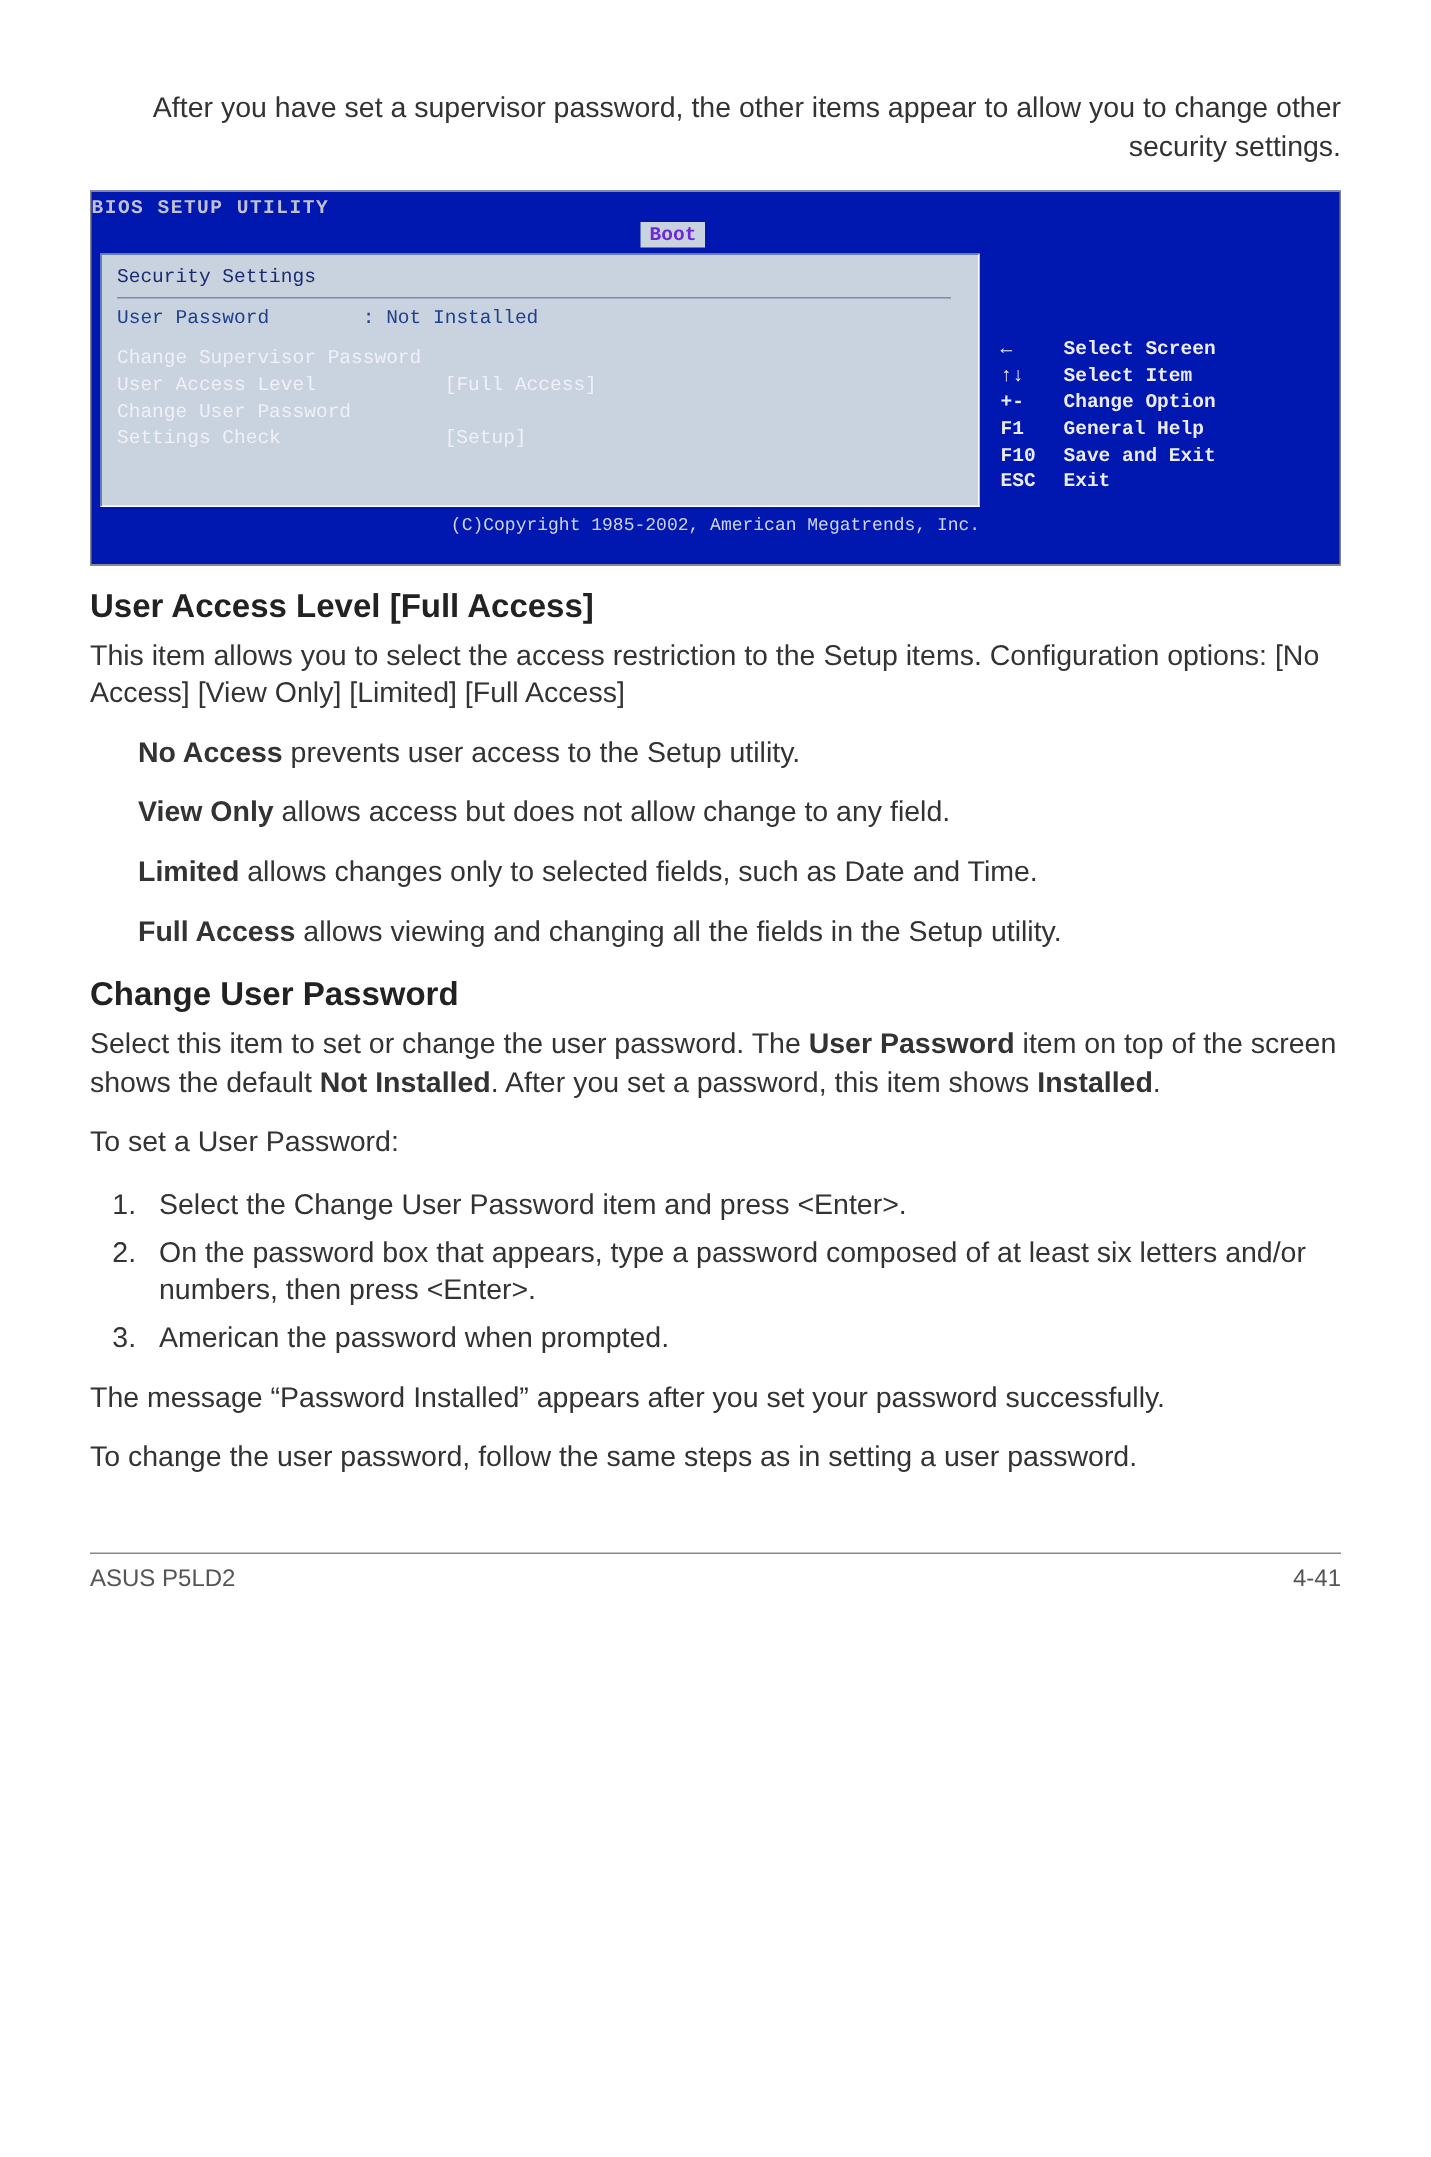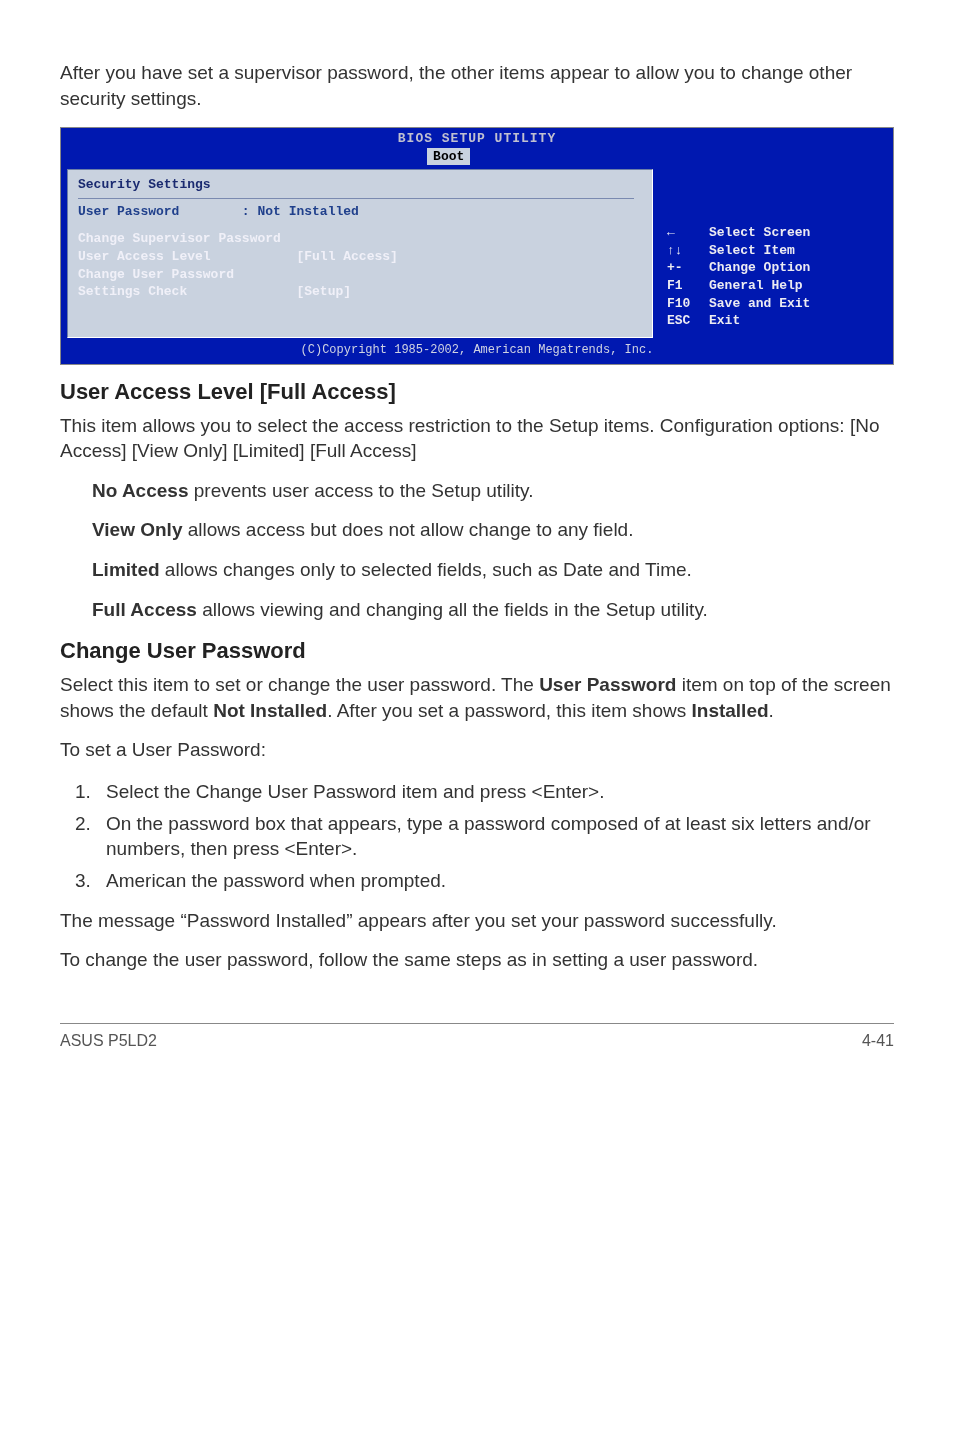--- a/index.html
+++ b/index.html
@@ -6,57 +6,57 @@
   body {
     background: #fff;
     font-family: Arial, Helvetica, sans-serif;
     color: #333;
     width: 954px;
     margin: 0 auto;
     padding: 60px 60px 40px 60px;
     font-size: 19px;
     line-height: 1.35;
   }
-  .intro { margin-bottom: 16px; }
+  .intro { margin-bottom: 16px; text-align: right; }
   .bios {
     border: 1px solid #888;
     background: #0018b0;
     color: #fff;
     font-family: "Courier New", monospace;
     font-size: 13px;
     margin-bottom: 12px;
     position: relative;
   }
   .bios-title {
-    text-align: center;
+    text-align: left;
     color: #c0c0d0;
     font-weight: bold;
     padding-top: 2px;
     letter-spacing: 1px;
   }
   .bios-tab {
     background: #c9d2df;
-    color: #000000;
+    color: #6d28d9;
     display: inline-block;
     padding: 0 6px;
     margin-left: 44%;
     font-weight: bold;
   }
   .bios-body { display: flex; }
   .bios-left {
     background: #c9d2df;
     color: #20408c;
     flex: 1;
     margin: 4px 0 4px 6px;
     padding: 6px 18px 36px 10px;
     border-top: 1px solid #6c7ea8;
     border-left: 1px solid #6c7ea8;
     border-right: 1px solid #fff;
     border-bottom: 1px solid #fff;
-    font-weight: bold;
+    font-weight: normal;
   }
   .bios-left .heading { color: #1a2a70; margin-bottom: 4px; }
   .bios-left hr { border: none; border-top: 1px solid #7a8ab0; margin: 0 0 4px 0; }
   .bios-left .row { white-space: pre; }
   .bios-left .white { color: #f0f0f8; }
   .bios-right {
     width: 230px;
     margin: 4px 6px 4px 4px;
     padding: 6px 10px 8px 10px;
     color: #ecebf2;
@@ -64,21 +64,21 @@
     display: flex;
     flex-direction: column;
     justify-content: flex-end;
   }
   .bios-right .help-row { white-space: pre; line-height: 1.35; display:flex; gap:10px;}
   .bios-right .k { display:inline-block; width:32px; }
   .bios-footer {
     color: #cfd3e2;
     text-align: center;
     font-size: 12px;
-    padding-bottom: 6px;
+    padding-bottom: 18px;
   }
   h2.section {
     font-family: Arial, Helvetica, sans-serif;
     font-size: 22px;
     font-weight: bold;
     color: #222;
     margin: 8px 0 6px 0;
   }
   .para { margin-bottom: 14px; }
   .indent-block { margin-left: 32px; margin-bottom: 14px; }

